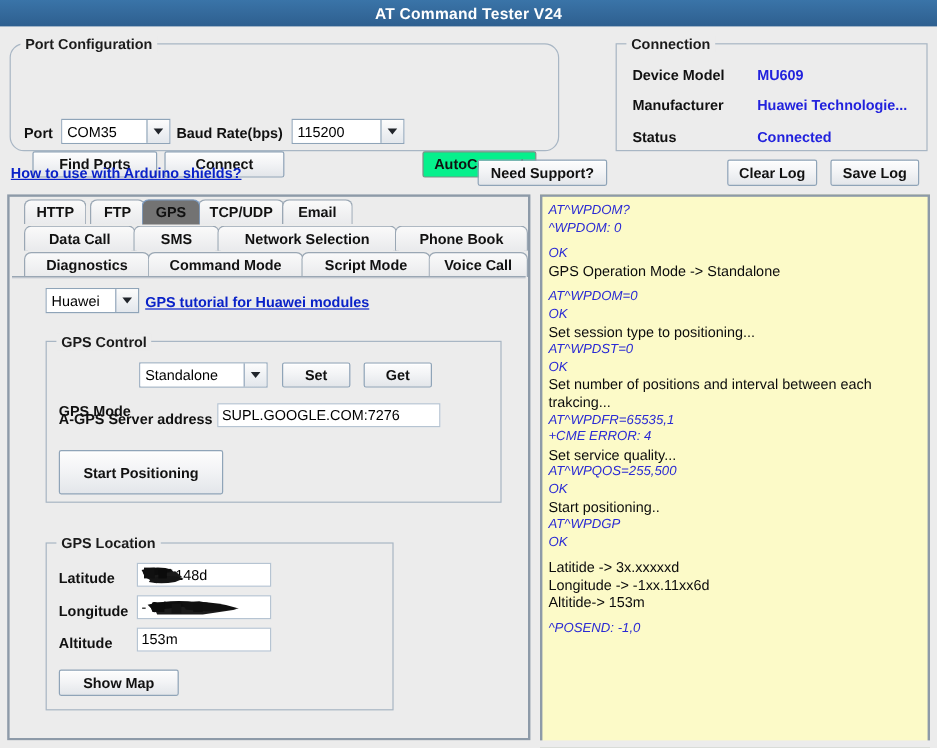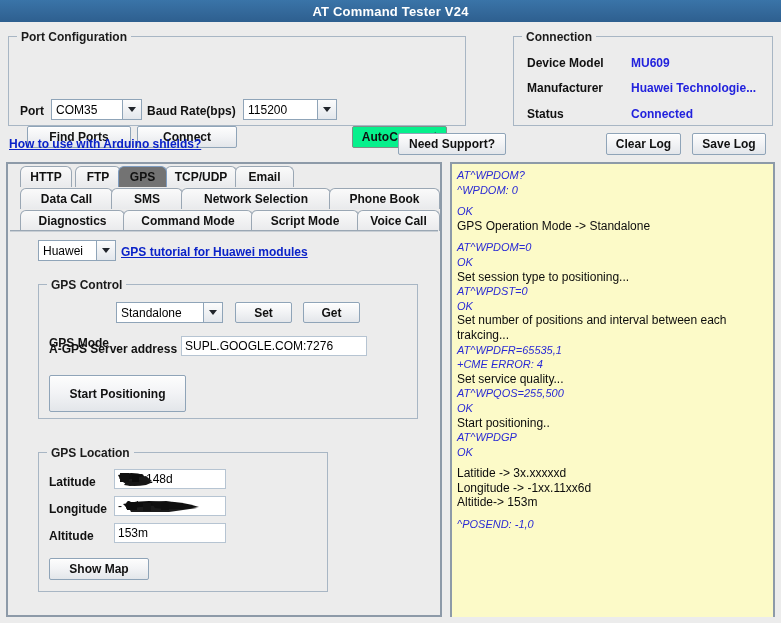--- a/index.html
+++ b/index.html
@@ -193,21 +193,21 @@
     background: #ececec;
   }
 </style>
 </head>
 <body>
 
 <div id="titlebar">
   <span>AT Command Tester V24</span>
 </div>
 
-<div class="group" style="left:8px; top:36px; width:458px; height:90px;">
+<div class="group" style="left:8px; top:36px; width:458px; height:90px;border-radius:12px;">
   <span class="legend">Port Configuration</span>
 
   <span class="lbl b" style="left:11px; top:67px;">Port</span>
 
   <div class="combo" style="left:42px; top:62px; width:91px;">
     <span class="val">COM35</span>
     <span class="arrowbtn">
         <i></i>
       </span>
   </div>

